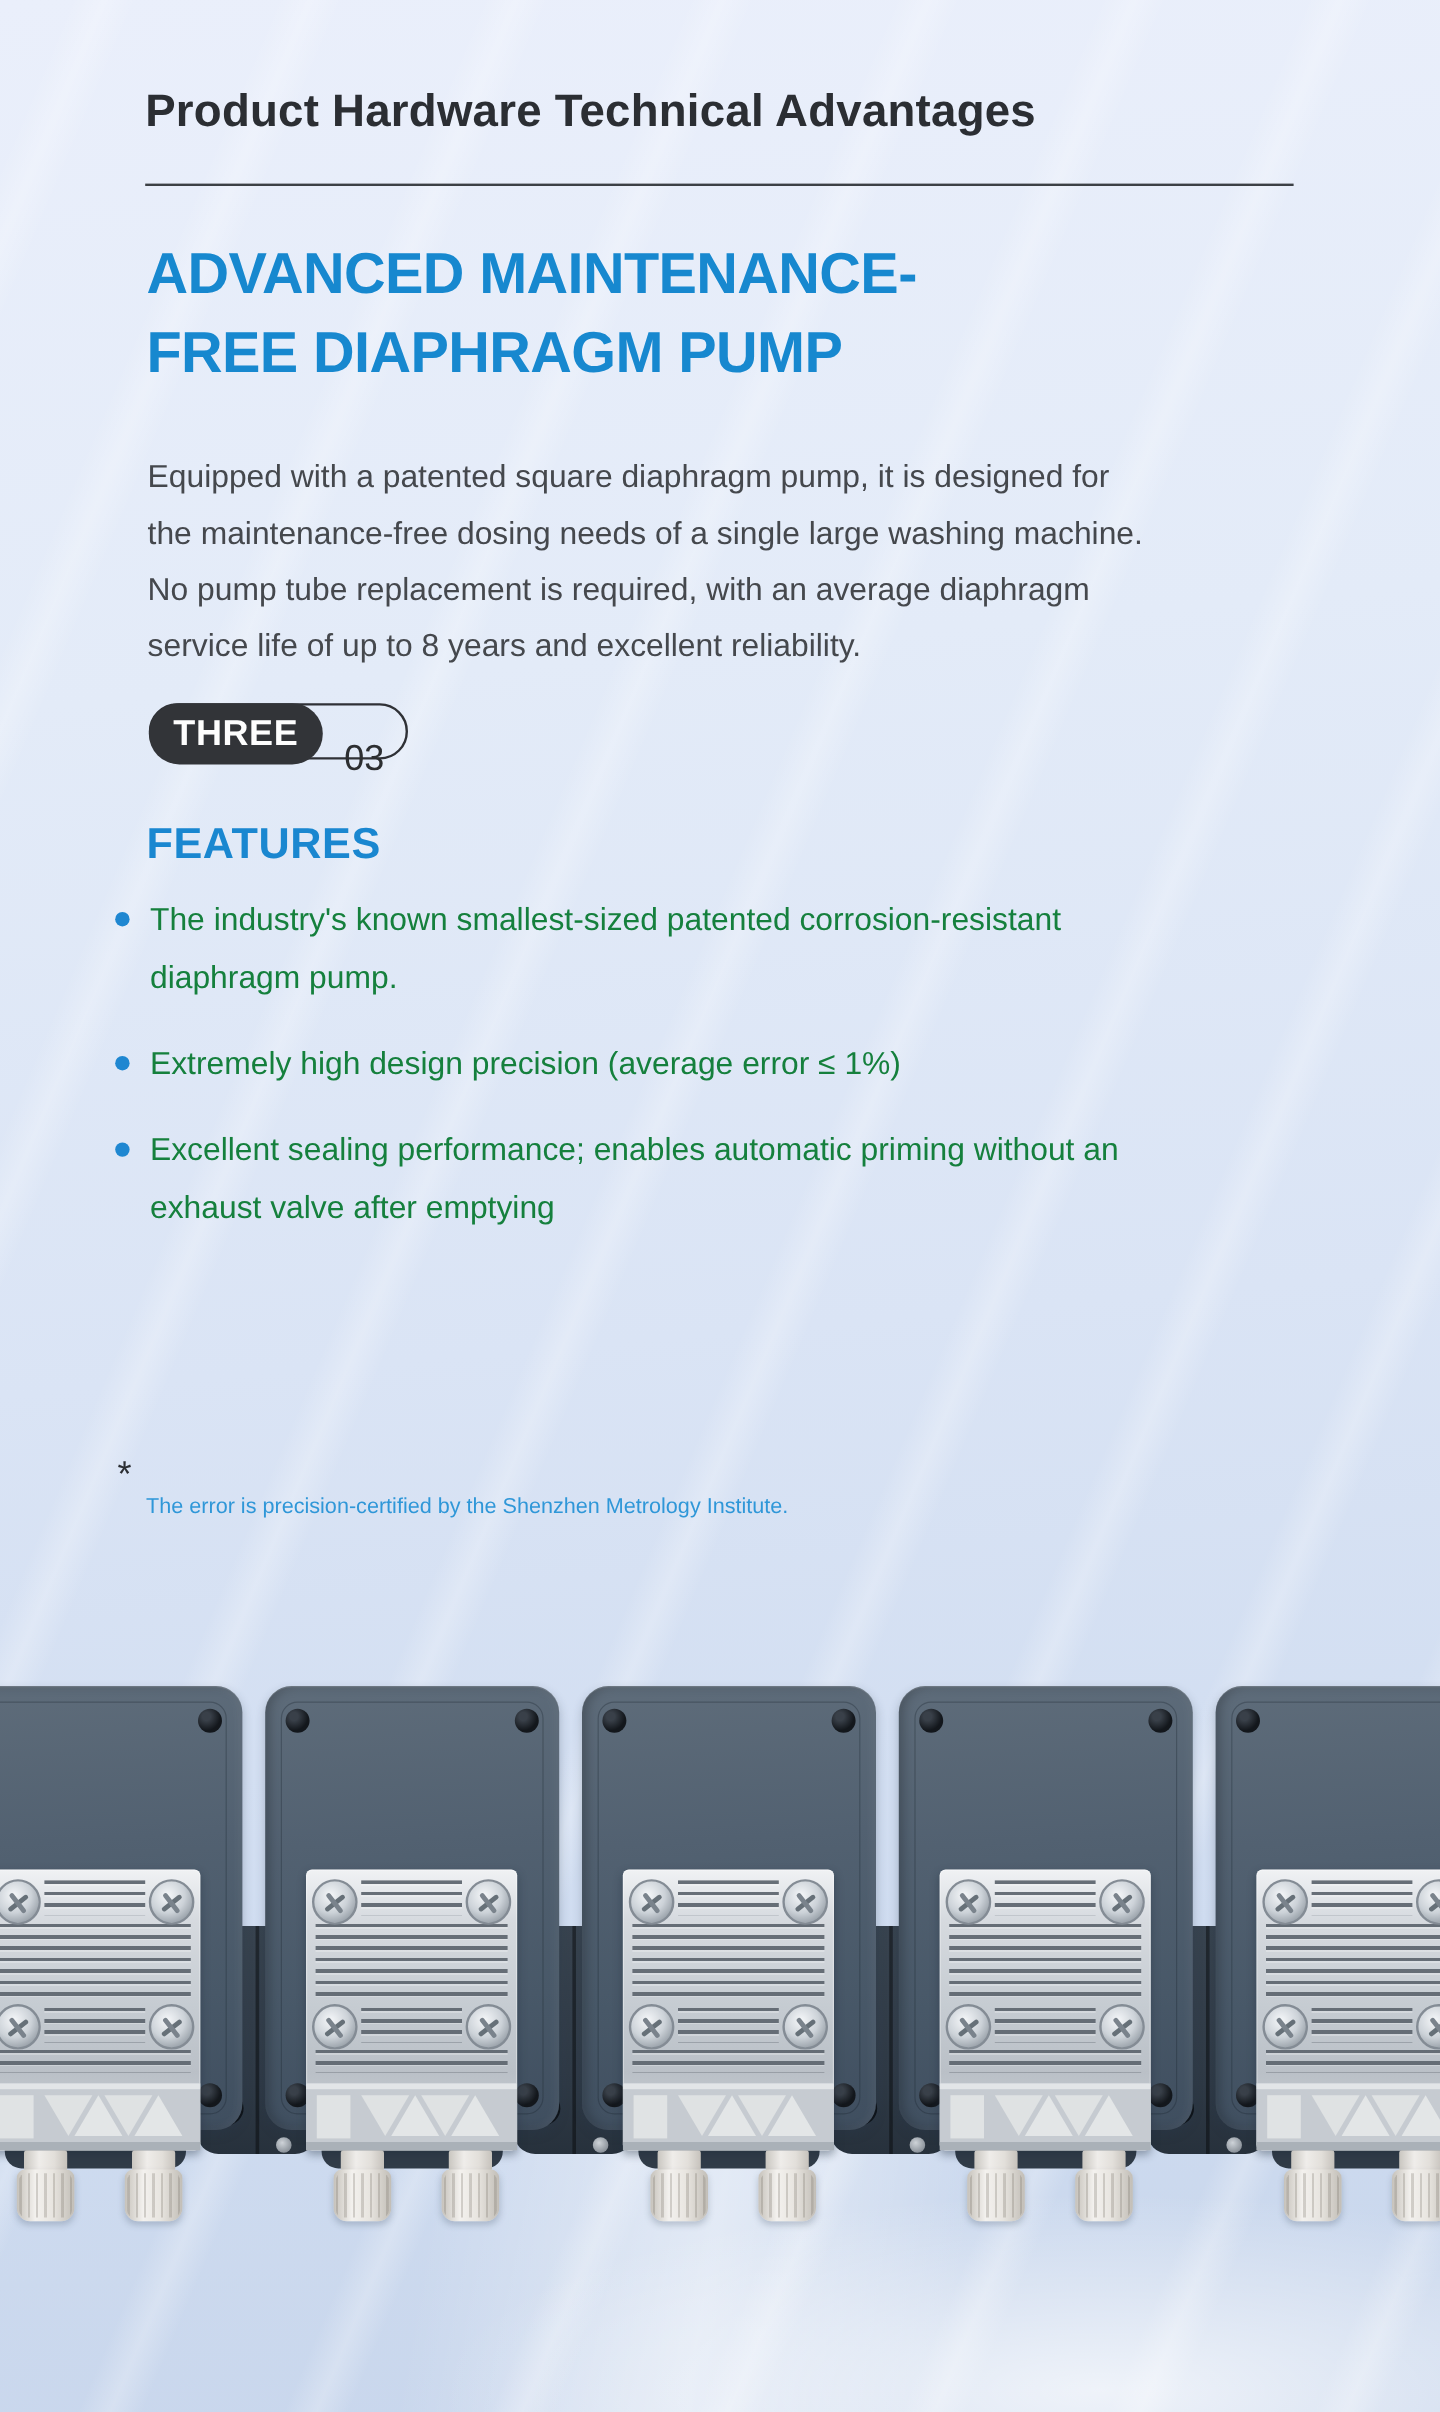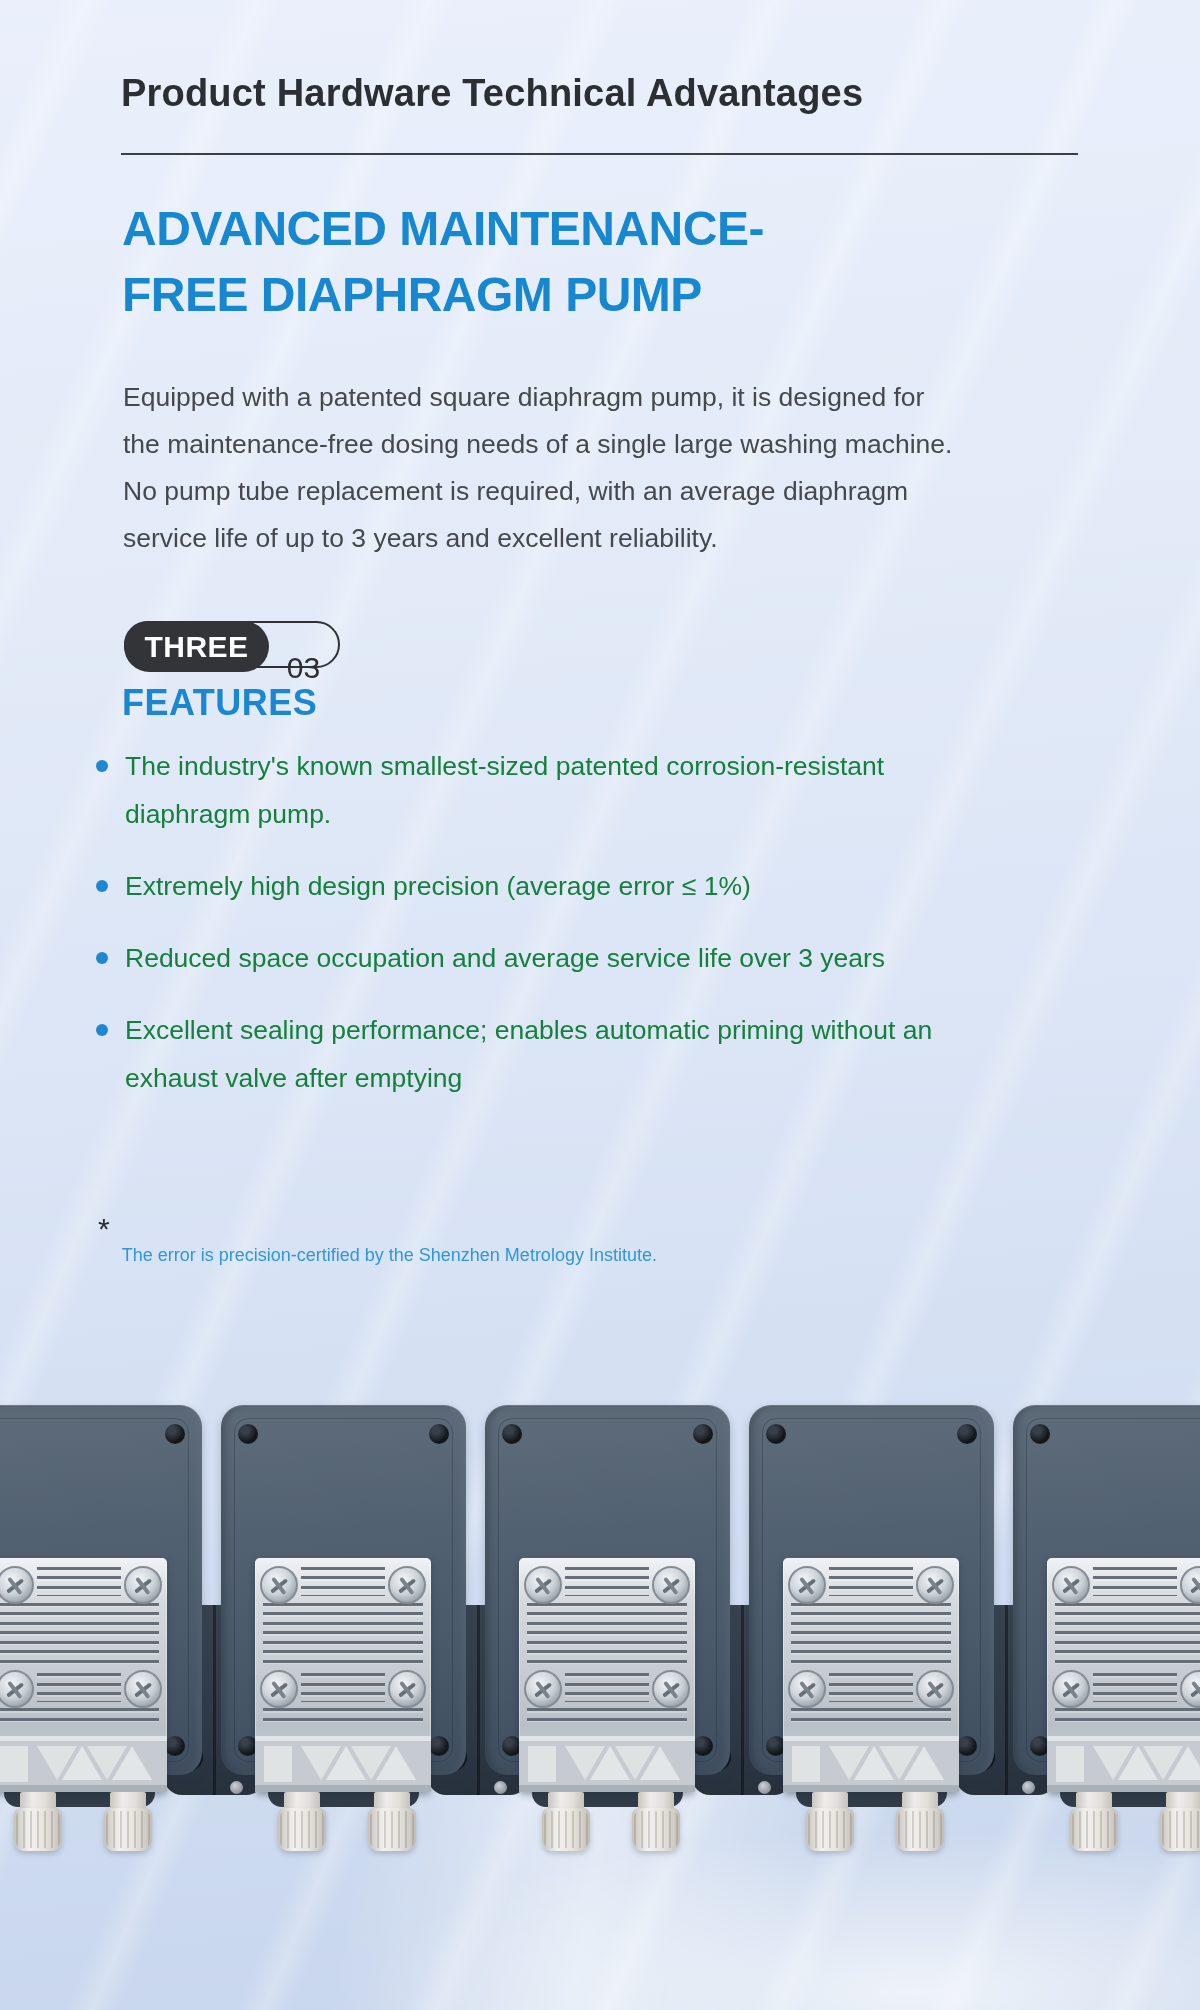--- a/index.html
+++ b/index.html
@@ -37,21 +37,21 @@
     position:absolute;left:122px;top:196px;margin:0;
     font-size:48px;line-height:66px;font-weight:700;color:#1788cf;
     letter-spacing:-.5px;white-space:pre-line;
   }
   .hero-desc{
     position:absolute;left:123px;top:374px;margin:0;width:845px;
     font-size:26.5px;line-height:47px;color:#45484d;
   }
   
   .badge{
-    position:absolute;left:124px;top:621px;width:216px;height:47px;
+    position:absolute;left:124px;top:586px;width:216px;height:47px;
     border:2px solid #2f3136;border-radius:26px;
   }
   .badge-dark{
     position:absolute;left:-2px;top:-2px;width:145px;height:51px;border-radius:26px;
     background:#323438;color:#fdfdfd;
     display:flex;align-items:center;justify-content:center;
     font-size:30px;font-weight:700;letter-spacing:.5px;
   }
   .badge-num{
     position:absolute;left:143px;right:0;top:0;height:47px;
@@ -162,44 +162,40 @@
 <div class="streaks" data-interactable="false"></div>
 <div class="sweep" data-interactable="false"></div>
 
 <main data-interactable="false">
   <h2 class="page-title" data-interactable="false">Product Hardware Technical Advantages</h2>
   <div class="title-divider" data-interactable="false"></div>
 
   <h1 class="hero-heading" data-interactable="false">ADVANCED MAINTENANCE-
 FREE DIAPHRAGM PUMP</h1>
 
-  <p class="hero-desc" data-interactable="false">Equipped with a patented square diaphragm pump, it is designed for the maintenance-free dosing needs of a single large washing machine. No pump tube replacement is required, with an average diaphragm service life of up to 3 years and excellent reliability.</p>
+  <p class="hero-desc" data-interactable="false">Equipped with a patented square diaphragm pump, it is designed for the maintenance-free dosing needs of a single large washing machine. No pump tube replacement is required, with an average diaphragm service life of up to 8 years and excellent reliability.</p>
 
   <div class="badge" data-interactable="false">
     <span class="badge-dark" data-interactable="false">THREE</span>
     <span class="badge-num" data-interactable="false">03</span>
   </div>
 
   <h3 class="features-heading" data-interactable="false">FEATURES</h3>
 
   <ul class="features-list" data-interactable="false">
     <li class="feat" data-interactable="false">
       <span class="dot" data-interactable="false"></span>
       <span data-interactable="false">The industry's known smallest-sized patented corrosion-resistant diaphragm pump.</span>
     </li>
     <li class="feat" data-interactable="false">
       <span class="dot" data-interactable="false"></span>
       <span data-interactable="false">Extremely high design precision (average error ≤ 1%)</span>
     </li>
     <li class="feat" data-interactable="false">
       <span class="dot" data-interactable="false"></span>
-      <span data-interactable="false">Reduced space occupation and average service life over 3 years</span>
-    </li>
-    <li class="feat" data-interactable="false">
-      <span class="dot" data-interactable="false"></span>
       <span data-interactable="false">Excellent sealing performance; enables automatic priming without an exhaust valve after emptying</span>
     </li>
   </ul>
 
   <div class="footnote" data-interactable="false">
     <span class="asterisk" data-interactable="false">*</span>
     <span class="foot-text" data-interactable="false">The error is precision-certified by the Shenzhen Metrology Institute.</span>
   </div>
 
   <section class="pumps" data-interactable="false">

